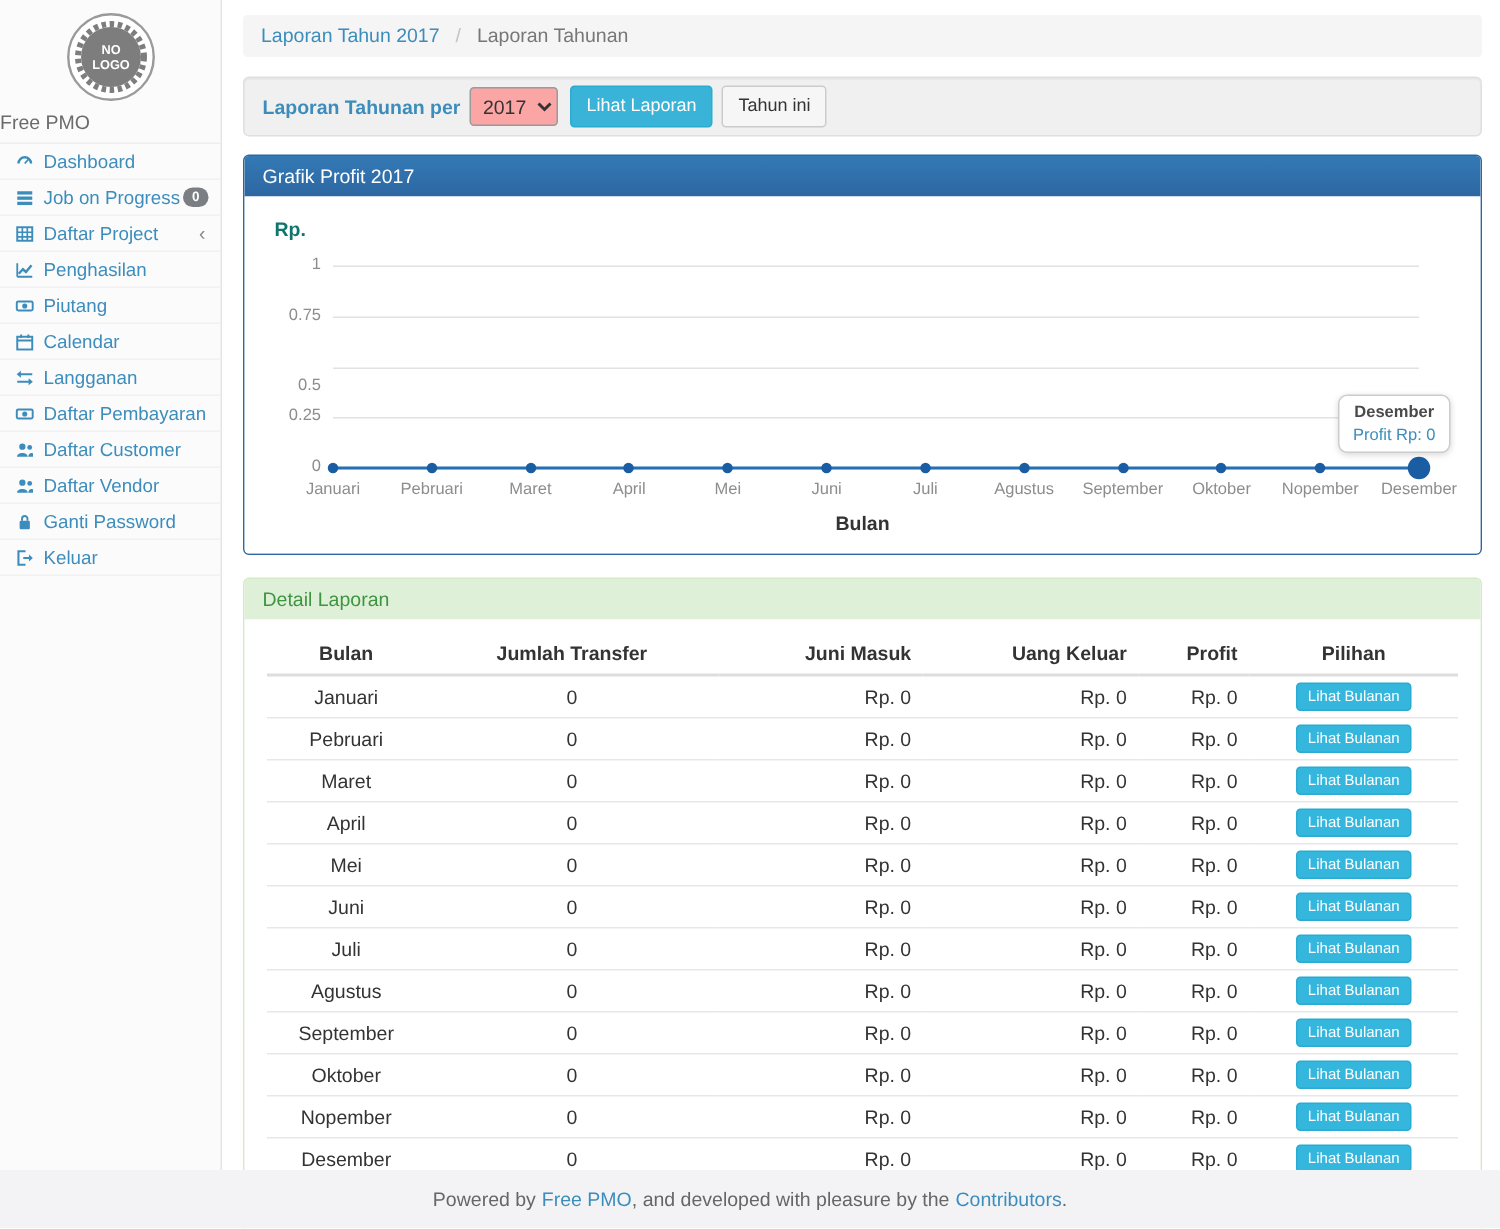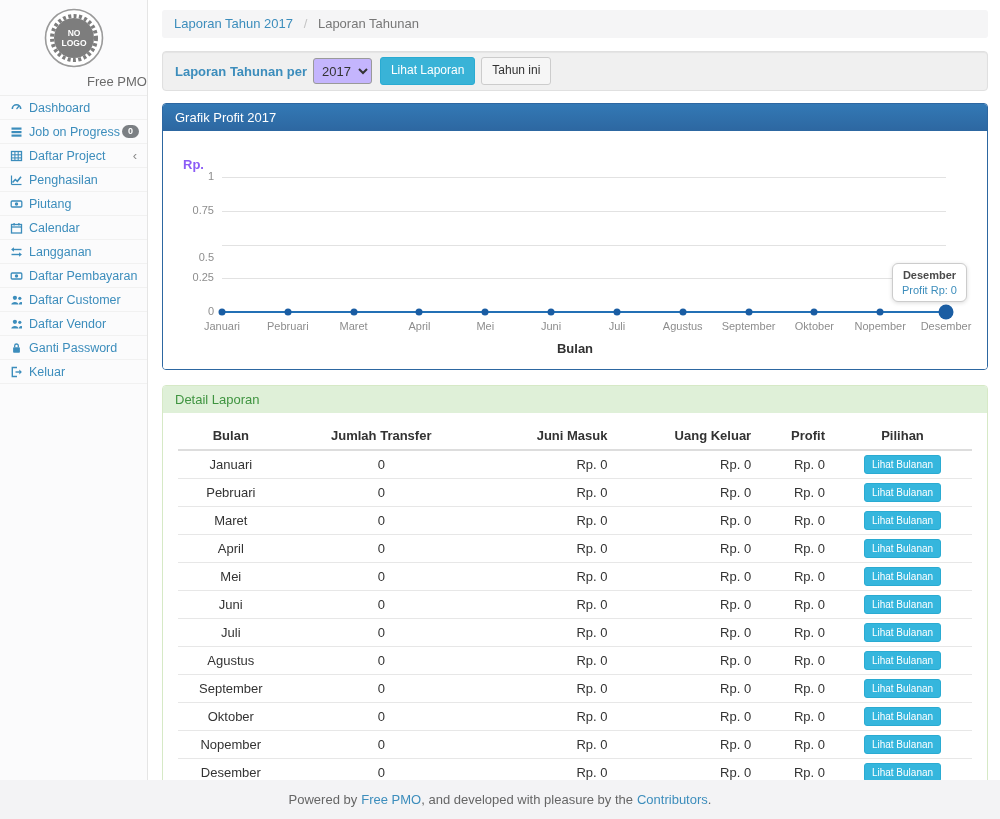--- a/index.html
+++ b/index.html
@@ -3,21 +3,21 @@
 <meta charset="utf-8">
 <style>
   * { margin:0; padding:0; box-sizing:border-box; }
   html,body { background:#fff; }
   body { font-family:"Liberation Sans", sans-serif; font-size:13px; color:#333; }
   .app { position:relative; width:1000px; height:819px; background:#fff; overflow:hidden; }
 
   
   .sidebar { position:absolute; left:0; top:0; width:148px; height:780px;
              background:#fbfbfc; border-right:1px solid #e5e5e5; }
-  .logo-block { padding:8px 0 6px; text-align:right; border-bottom:1px solid #eee; }
+  .logo-block { padding:8px 0 6px; text-align:left; border-bottom:1px solid #eee; }
   .logo-circle { display:block; margin:0 auto; }
   .brand-name { margin-top:6px; color:#6b6b6b; font-size:13px; }
   .nav { }
   .nav a { display:flex; align-items:center; height:24px; padding:0 8px 0 10px;
            color:#3c8dbc; text-decoration:none; font-size:12.5px;
            border-bottom:1px solid #f1f1f1; }
   .nav a .nicon { width:15px; height:12px; flex:0 0 15px; margin-right:4px; display:inline-flex; align-items:center; }
   .nav a .nlabel { flex:1 1 auto; white-space:nowrap; }
   .badge-gray { background:#7b7f83; color:#fff; font-size:9px; font-weight:bold;
                 border-radius:8px; padding:2px 6px; line-height:1; }
@@ -31,34 +31,34 @@
                 border-radius:3px; padding:0 12px; font-size:13px; }
   .breadcrumb a { color:#3c8dbc; text-decoration:none; }
   .breadcrumb .sep { color:#c4c4c4; margin:0 7px; }
   .breadcrumb .current { color:#777; }
 
   .well { margin-top:13px; height:40px; background:#f0f0f0; border:1px solid #e0e0e0;
           border-radius:4px; display:flex; align-items:center; padding:0 12px;
           box-shadow:inset 0 1px 1px rgba(0,0,0,.05); }
   .well .flabel { color:#3c8dbc; font-weight:bold; font-size:13px; }
   .well select { margin-left:6px; height:26px; font-size:13px; padding:2px 4px;
-                 border:1px solid #9a9a9a; border-radius:3px; background:#c4b5fd;
+                 border:1px solid #9a9a9a; border-radius:3px; background:#fca5a5;
                  font-family:"Liberation Sans", sans-serif; color:#333; }
   .btn { display:inline-block; border-radius:3px; font-size:12px; cursor:pointer;
          padding:5px 10px; line-height:1.3; font-family:"Liberation Sans", sans-serif; }
   .btn-info { margin-left:8px; background:#39b3d7; border:1px solid #2aabd2; color:#fff; }
   .btn-default { margin-left:6px; background:#f6f6f6; border:1px solid #ccc; color:#333; }
 
   
   .panel { border-radius:4px; overflow:hidden; }
   .panel-primary { margin-top:12px; border:1px solid #2d67a1; }
   .panel-primary .phead { height:27px; line-height:27px; padding:0 12px; color:#fff;
         font-size:13px; background:linear-gradient(#3379b5,#2d67a1); }
   .chart-body { position:relative; height:238px; background:#fff; }
-  .ylabel { position:absolute; left:20px; top:26px; font-weight:bold; color:#8b5cf6; font-size:13px; }
+  .ylabel { position:absolute; left:20px; top:14px; font-weight:bold; color:#0f766e; font-size:13px; }
   .plot { position:absolute; left:59px; right:41px; top:0; bottom:0; }
   .gridline { position:absolute; left:0; right:0; height:1px; background:#e2e2e2; }
   .ytick { position:absolute; left:-48px; width:40px; text-align:right; font-size:11px; color:#8d8d8d; }
   .dataline { position:absolute; left:0; right:0; height:0; border-top:2px solid #2370b5; margin-top:-1px; }
   .dot { position:absolute; width:7px; height:7px; border-radius:50%; background:#1a5da3;
          transform:translate(-50%,-50%); }
   .dot-big { width:15px; height:15px; }
   .xtick { position:absolute; top:189px; transform:translateX(-50%); font-size:11px; color:#8d8d8d; white-space:nowrap; }
   .xlabel { position:absolute; left:0; right:0; top:210px; text-align:center; font-weight:bold;
             color:#333; font-size:13px; }

